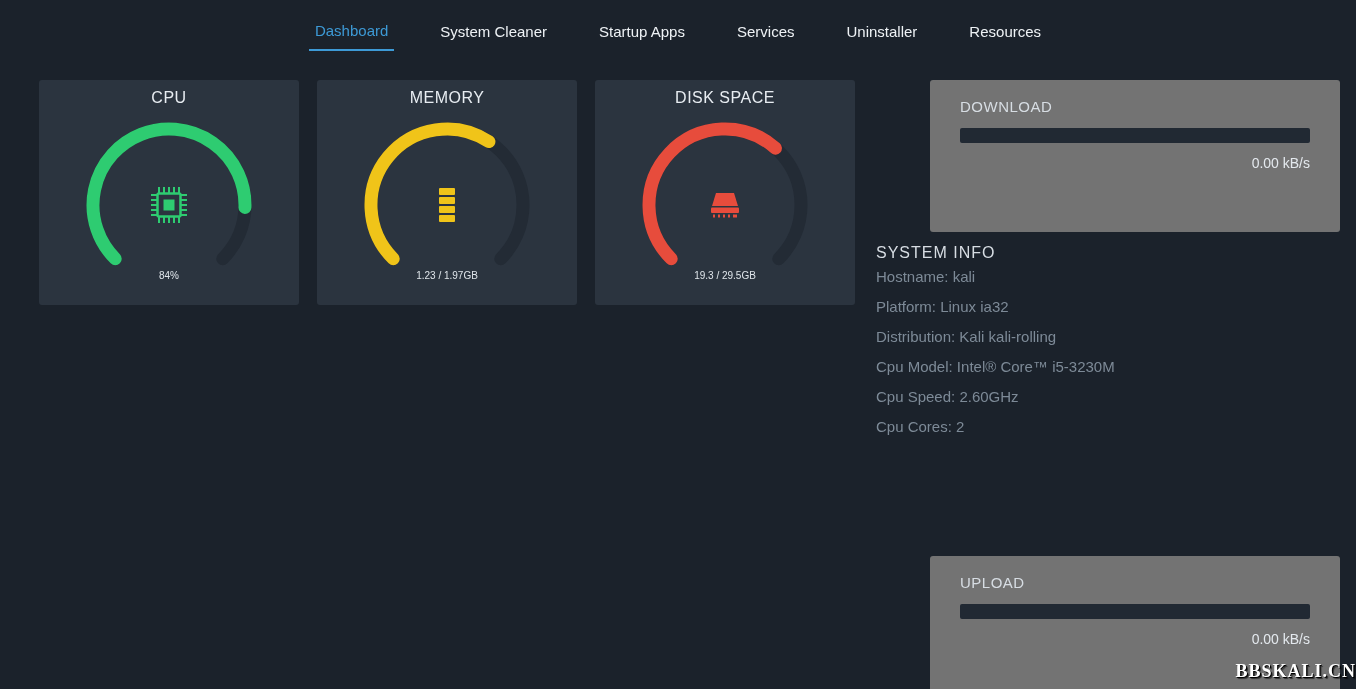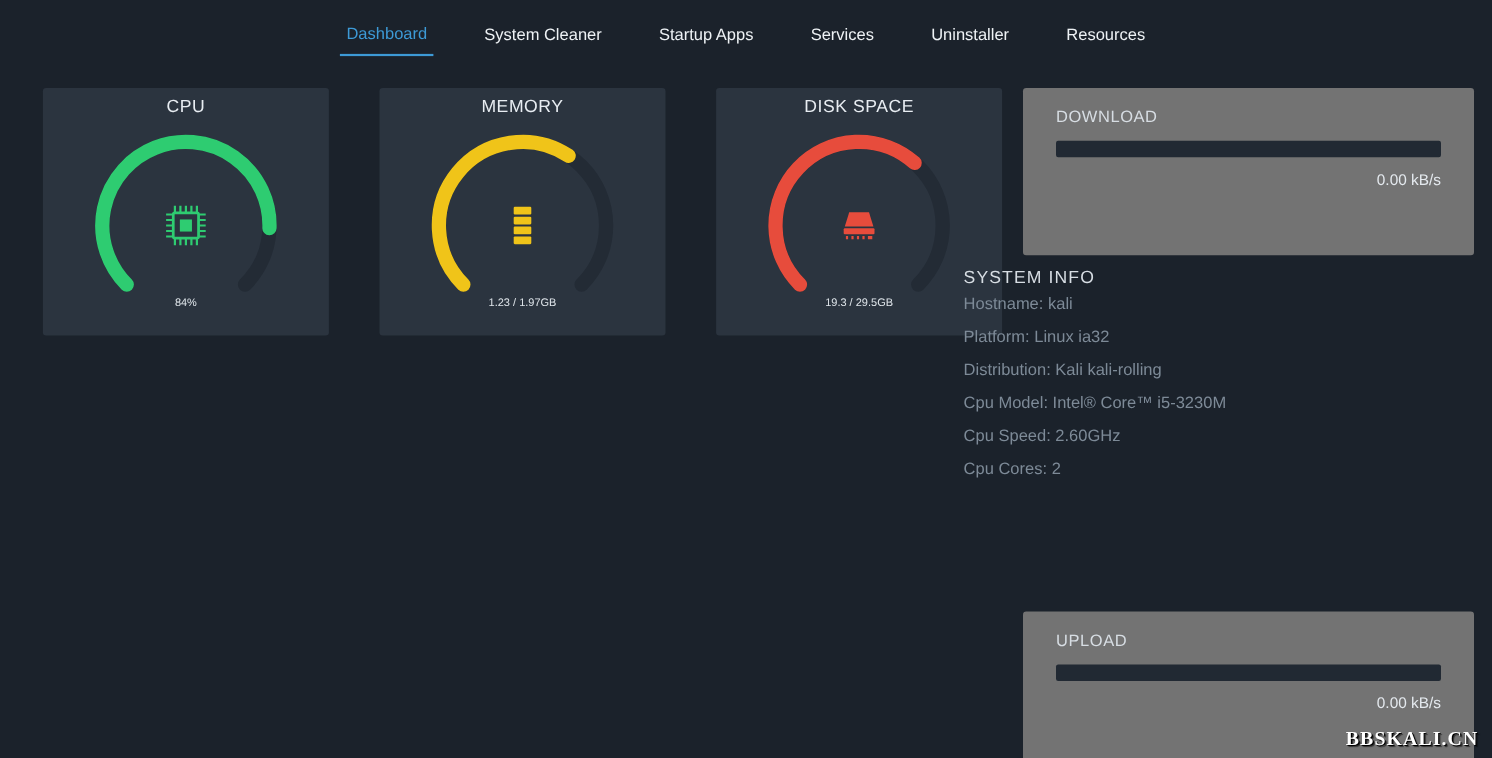--- a/index.html
+++ b/index.html
@@ -17,21 +17,21 @@
     position:absolute; top:0; left:0; width:100%; height:66px;
     display:flex; justify-content:center; align-items:center; gap:40px;
   }
   .tab {
     font-size:15px; color:#eef2f5; cursor:pointer;
     padding:6px 6px 10px 6px; white-space:nowrap;
   }
   .tab.active { color:#3d9ad6; border-bottom:2px solid #3d9ad6; }
 
   
-  .cards { position:absolute; left:20px; top:80px; display:flex; gap:46px;padding-left:19px; }
+  .cards { position:absolute; left:20px; top:80px; display:flex; gap:18px;padding-left:19px; }
   .gauge-card {
     width:260px; height:225px; background:#2b343f; border-radius:3px;
     position:relative;
   }
   .gauge-title {
     position:absolute; top:9px; left:0; width:100%;
     text-align:center; font-size:16px; letter-spacing:.5px; color:#e8edf2;
   }
   .gauge-svg { position:absolute; top:33px; left:20px; }
   .gauge-icon {
@@ -59,21 +59,21 @@
   .net-rate { margin-top:12px; text-align:right; font-size:14px; color:#e4e9ee; }
 
   
   .sysinfo { position:absolute; left:876px; top:244px; width:420px; }
   .sysinfo-title { font-size:16px; letter-spacing:1px; color:#d7dde3; }
   .sysinfo-list { list-style:none; }
   .sysinfo-item { font-size:15px; line-height:30px; color:#7d8a97; }
 
   
   .watermark {
-    position:absolute; right:12px; bottom:7px;
+    position:absolute; right:0; bottom:7px;
     font-family:"Liberation Serif", serif; font-weight:bold;
     font-size:18px; letter-spacing:1px; color:#ffffff;
     text-shadow:1px 1px 0 #000, 2px 2px 1px rgba(0,0,0,.6);
   }
 </style>
 </head>
 <body>
 
 <nav class="nav">
   <span class="tab active">Dashboard</span>

